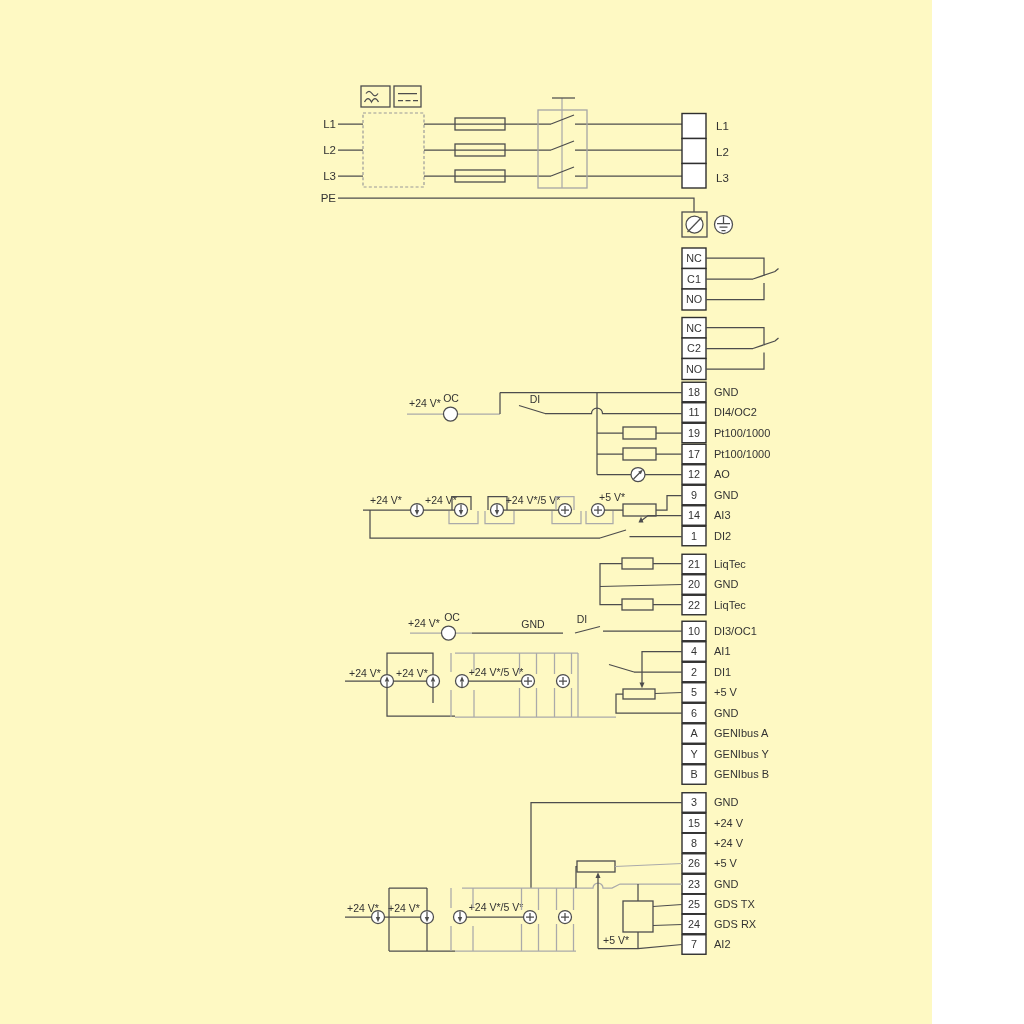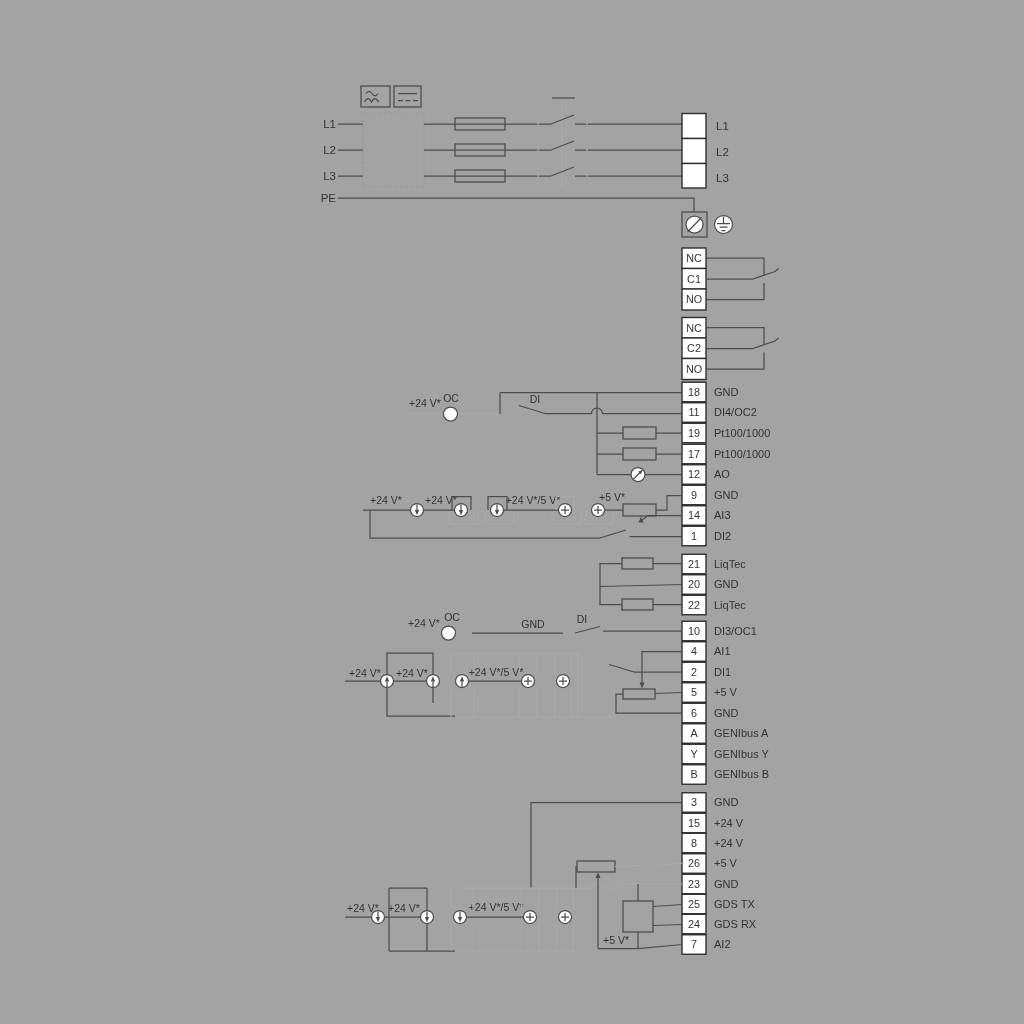--- a/index.html
+++ b/index.html
@@ -1,16 +1,16 @@
 <!DOCTYPE html>
 <html><head>
 <meta charset="utf-8">
 <style>
   html,body{margin:0;padding:0;background:#ffffff;}
-  .stage{width:1024px;height:1024px;position:relative;background:#a3a3a3;text-decoration:underline;}
+  .stage{width:932px;height:1024px;position:relative;background:#fef9c3;text-decoration:underline;}
   svg{display:block;}
   text{font-family:"Liberation Sans","DejaVu Sans",sans-serif;fill:#333333;}
   .num{font-size:10.8px;text-anchor:middle;}
   .lbl{font-size:11px;text-anchor:start;}
   .plbl{font-size:11.5px;}
   .inlbl{font-size:11.5px;text-anchor:end;}
   .slbl{font-size:10.5px;text-anchor:middle;}
   .wire{stroke:#4d4d4d;stroke-width:1.25;fill:none;}
   .wireg{stroke:#aaaaaa;stroke-width:1.25;fill:none;}
   .cell{fill:#ffffff;stroke:#2f2f2f;stroke-width:1.4;}

